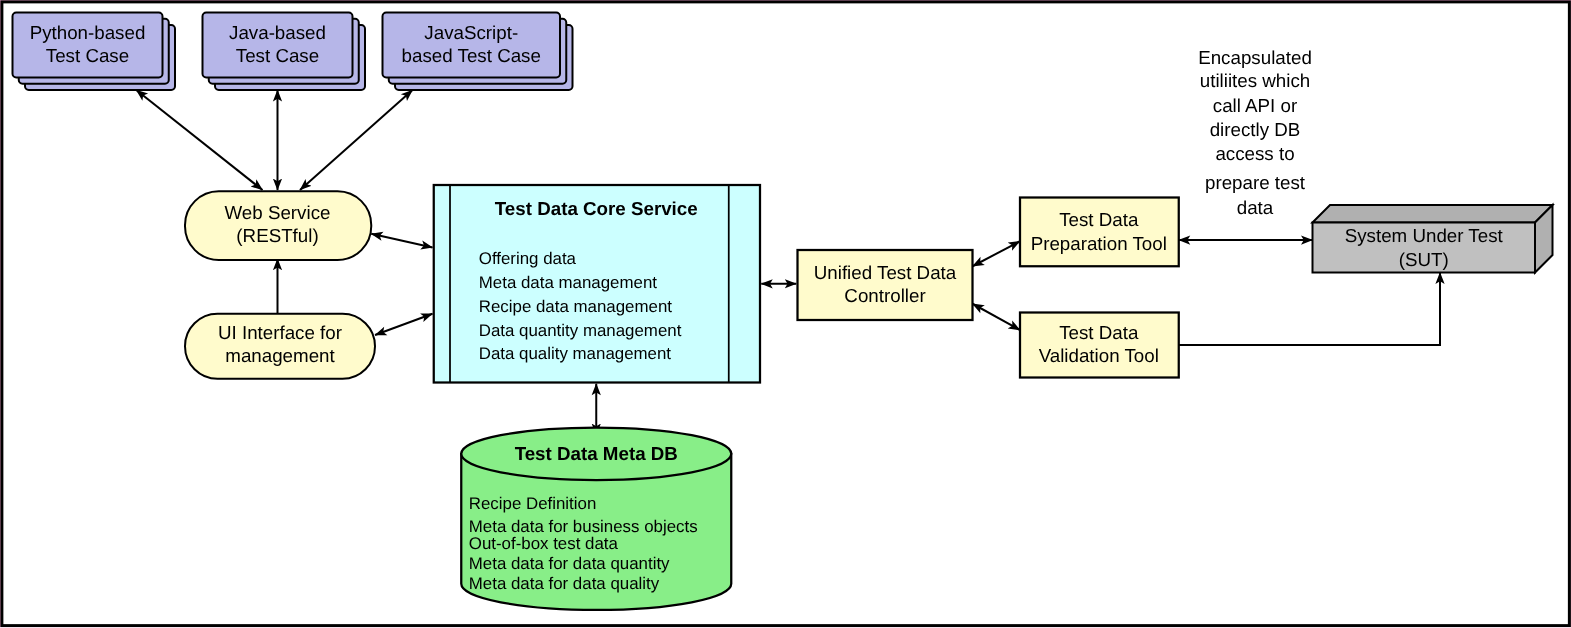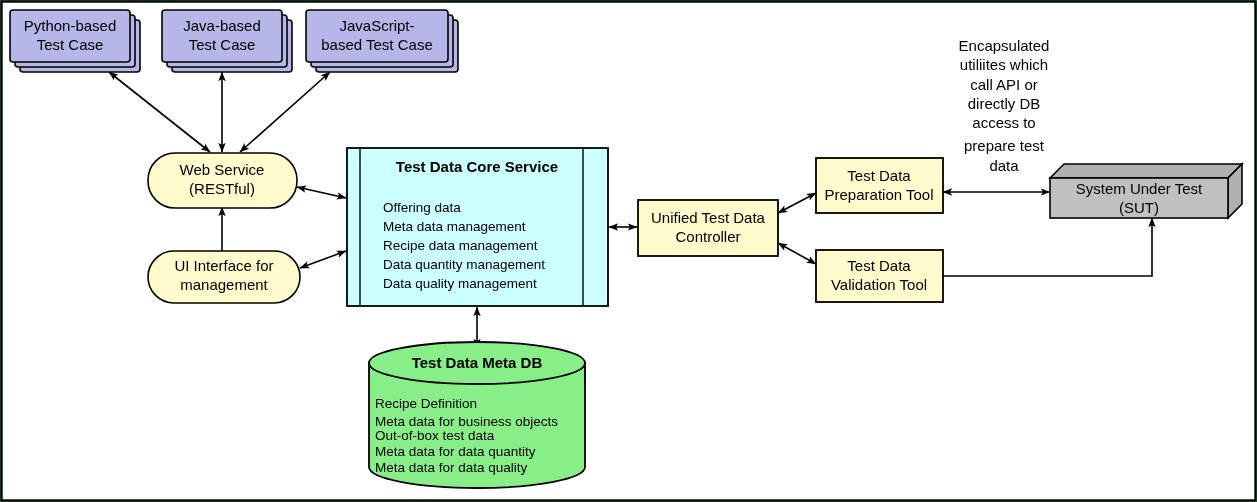--- a/index.html
+++ b/index.html
@@ -8,21 +8,21 @@
     padding: 0;
     background: #ffffff;
   }
   body {
     font-family: "Liberation Sans", sans-serif;
   }
   #canvas {
     position: relative;
     width: 1257px;
     height: 502px;
-    background: #22c55e;
+    background: #f9a8d4;
     overflow: hidden;
   }
   svg#diagram {
     position: absolute;
     top: 0;
     left: 0;
     width: 1257px;
     height: 502px;
     display: block;
   }

